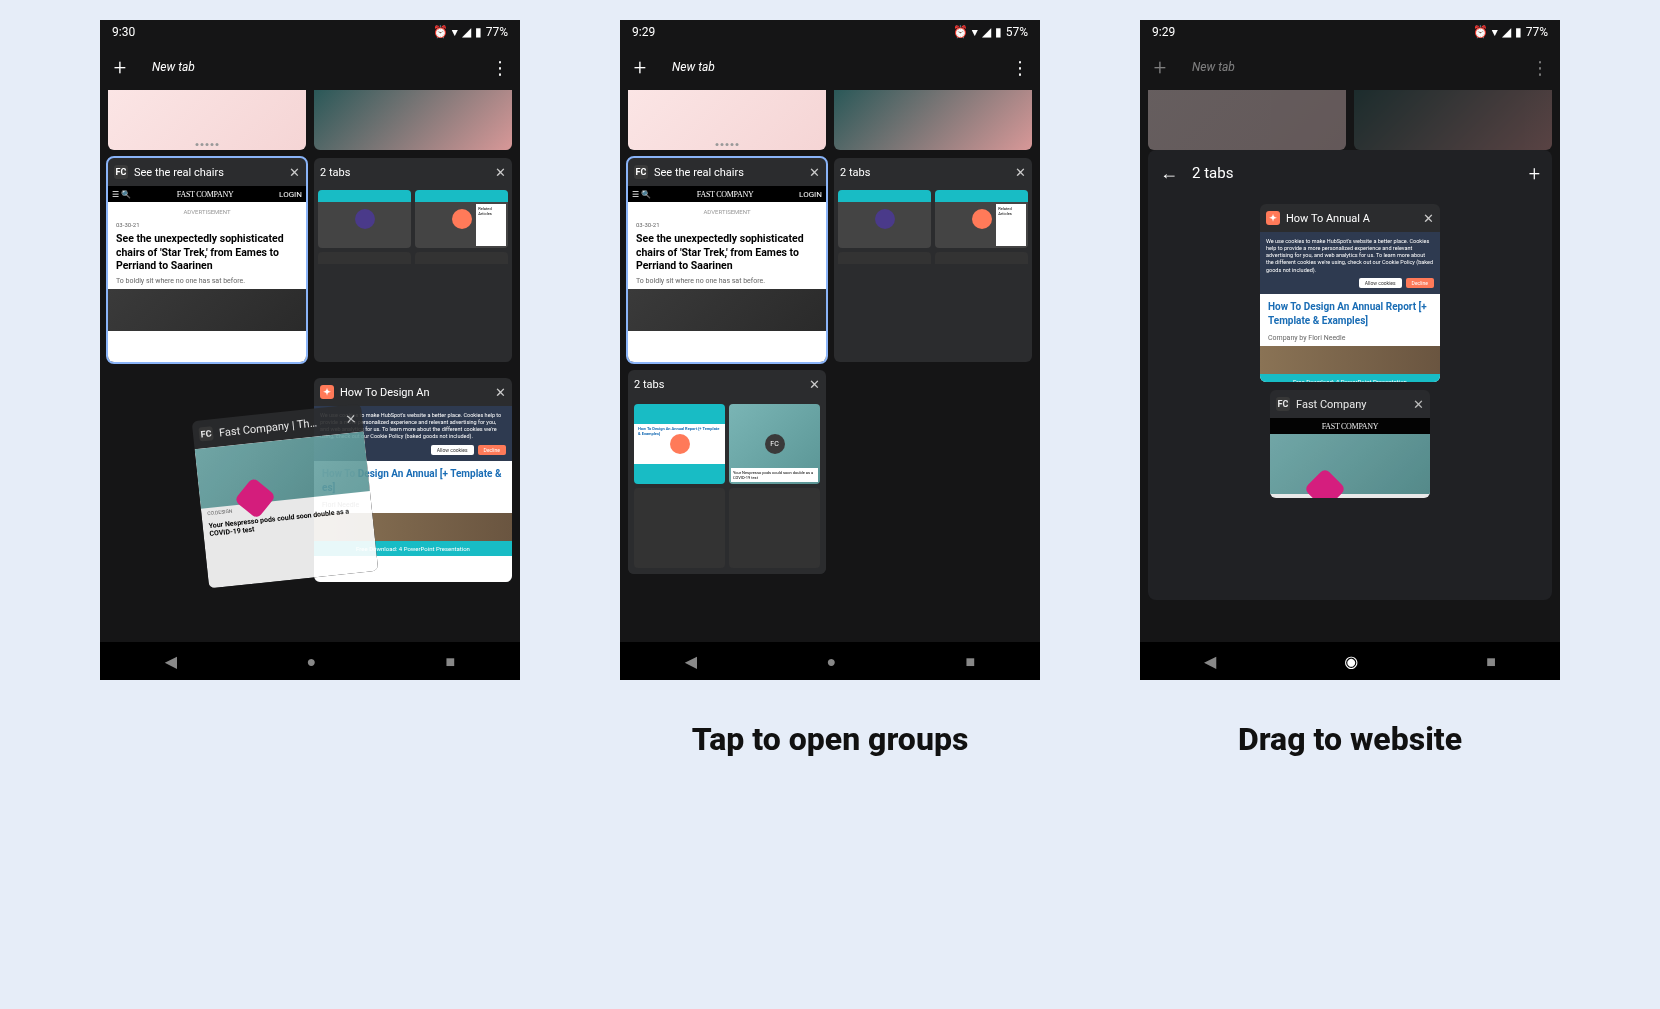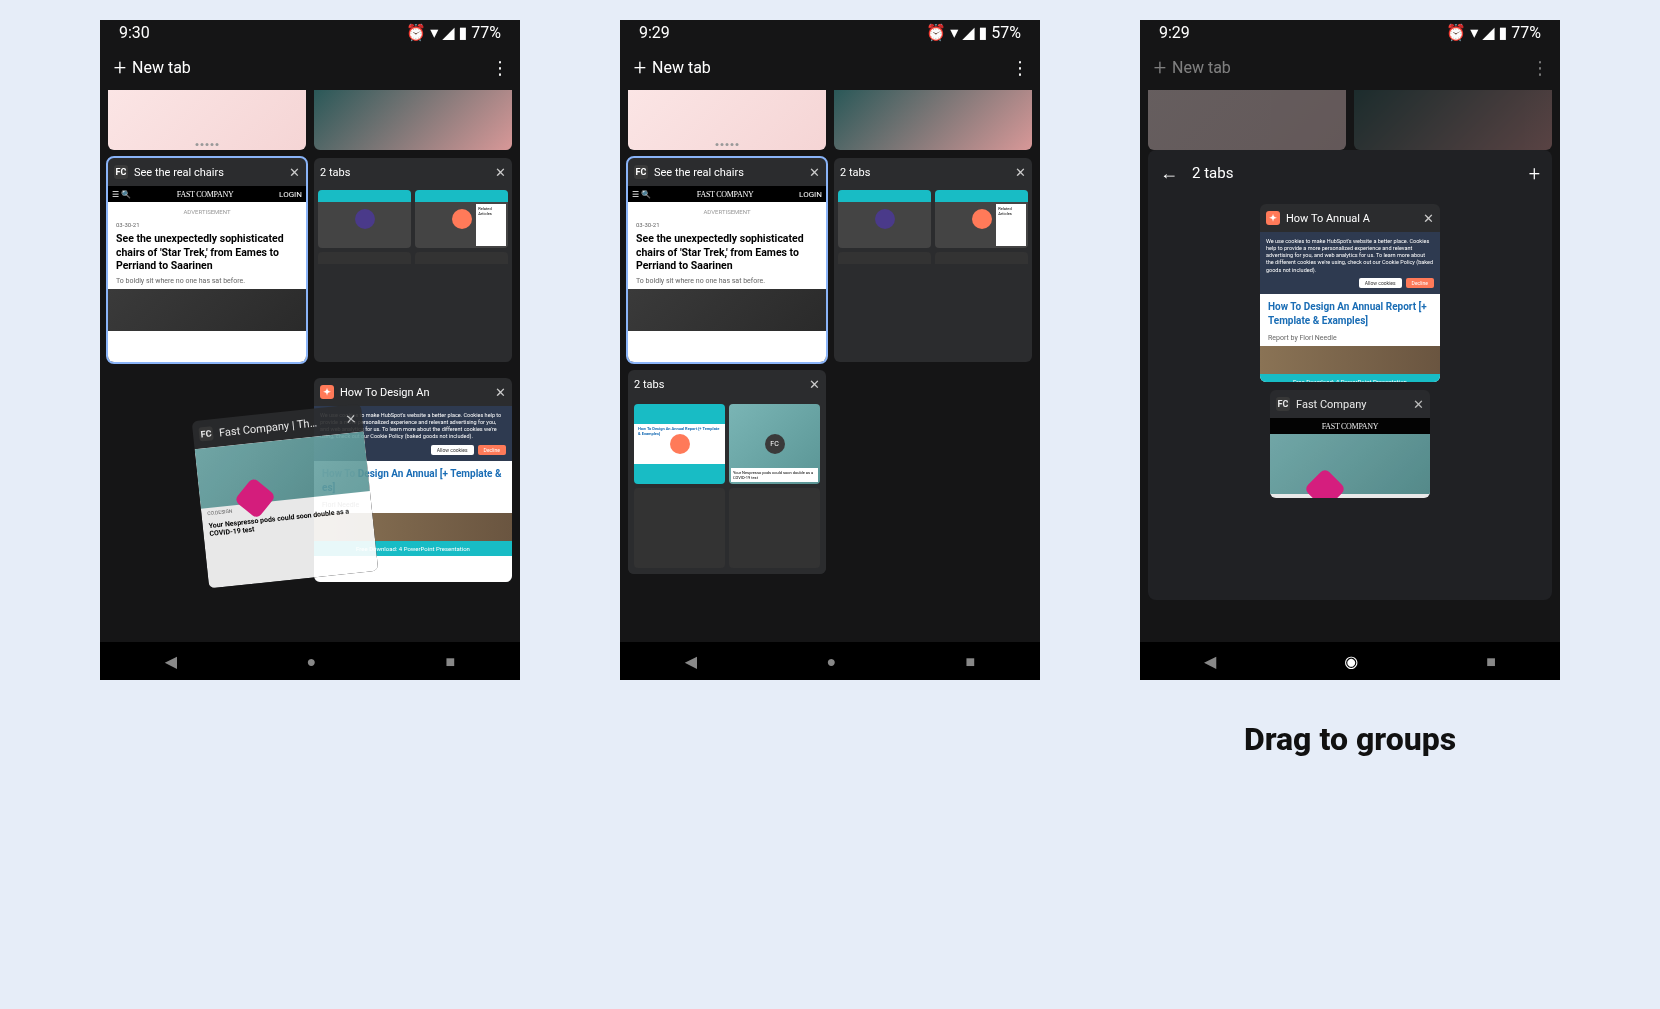--- a/index.html
+++ b/index.html
@@ -14,30 +14,30 @@
   .col { flex: 0 0 420px; display: flex; flex-direction: column; align-items: center; }
   .phone {
     width: 420px; height: 660px;
     background: #151516;
     position: relative;
     overflow: hidden;
   }
   .status-bar {
     height: 24px;
     display: flex; justify-content: space-between; align-items: center;
-    padding: 0 19px; color: #fff; font-size: 16px;
+    padding: 0 12px; color: #fff; font-size: 12px;
   }
   .status-right { display: flex; align-items: center; gap: 4px; }
   .toolbar {
     height: 46px;
     display: flex; align-items: center;
     padding: 0 8px; color: #fff;
   }
   .toolbar-plus { width:24px; height:24px; display:flex;align-items:center;justify-content:center; font-size:22px; font-weight:300;}
-  .toolbar-label { margin-left: 0; font-size: 16px; }
+  .toolbar-label { margin-left: 20px; font-size: 12px; font-style: italic; }
   .toolbar-menu { margin-left:auto; width:24px;height:24px;display:flex;align-items:center;justify-content:center;font-size:18px;}
   .grid {
     padding: 0 8px;
     display: grid;
     grid-template-columns: 1fr 1fr;
     gap: 8px;
     position: relative;
   }
   .tile {
     background: #2b2c2e;
@@ -348,20 +348,21 @@
             <div class="mini2" style="background:#333;"></div>
           </div>
         </div>
       </div>
       <div class="navbar">
         <span class="nav-icon">◀</span>
         <span class="nav-icon">●</span>
         <span class="nav-icon">■</span>
       </div>
     </div>
+    <div class="caption">Tap to open groups</div>
   </div>
 
   <div class="col">
     <div class="phone">
       <div class="status-bar">
         <span>9:29</span>
         <div class="status-right">
           <span class="ic">⏰</span>
           <span class="ic">▾</span>
           <span class="ic">◢</span>
@@ -397,21 +398,21 @@
             </div>
             <div class="tile-body hubspot-body">
               <div class="hub-banner">
                 <span>We use cookies to make HubSpot's website a better place. Cookies help to provide a more personalized experience and relevant advertising for you, and web analytics for us. To learn more about the different cookies we're using, check out our Cookie Policy (baked goods not included).</span>
                 <div class="hub-btns">
                   <span class="hub-btn a">Allow cookies</span>
                   <span class="hub-btn b">Decline</span>
                 </div>
               </div>
               <div class="hub-title">How To Design An Annual Report [+ Template &amp; Examples]</div>
-              <div class="hub-author"><span>Report by</span> <span>Flori Needle</span></div>
+              <div class="hub-author"><span>Company by</span> <span>Flori Needle</span></div>
               <div class="hub-imgstrip"></div>
               <div class="hub-teal">Free Download: 4 PowerPoint Presentation</div>
             </div>
           </div>
           <div class="sheet-tab fc-mini" style="opacity:0.9;">
             <div class="tile-header">
               <span class="favicon fc">FC</span>
               <span class="tile-title">Fast Company</span>
               <span class="tile-close">✕</span>
             </div>
@@ -427,15 +428,15 @@
             </div>
           </div>
         </div>
       </div>
       <div class="navbar">
         <span class="nav-icon">◀</span>
         <span class="nav-icon" style="color:#fff;">◉</span>
         <span class="nav-icon">■</span>
       </div>
     </div>
-    <div class="caption">Drag to groups</div>
+    <div class="caption">Drag to website</div>
   </div>
 </div>
 
 </body></html>

